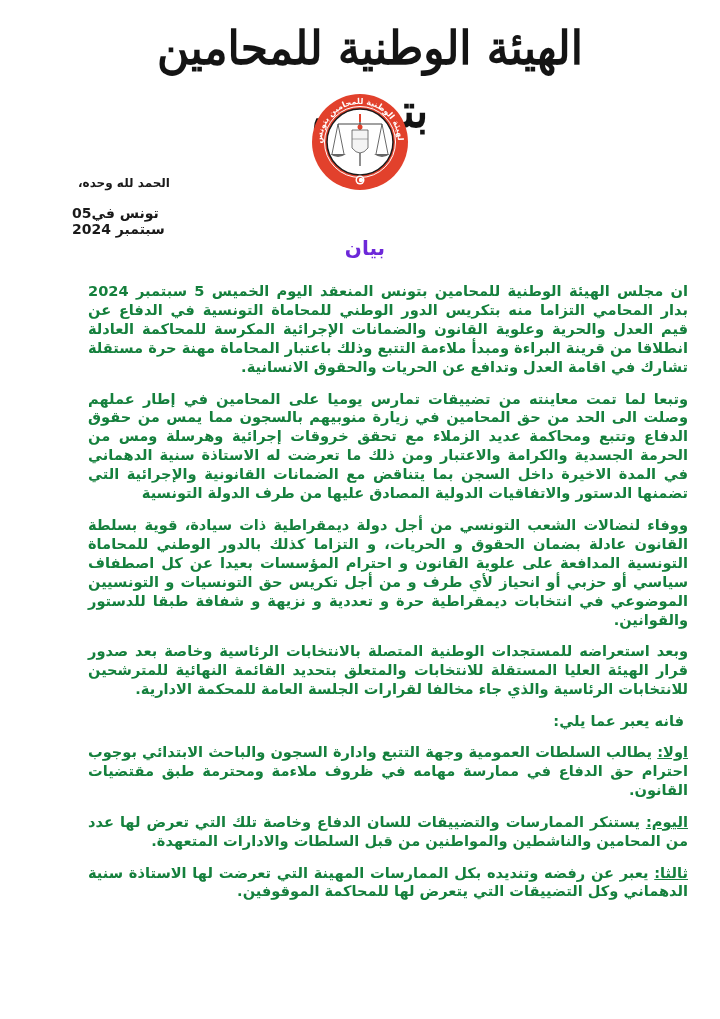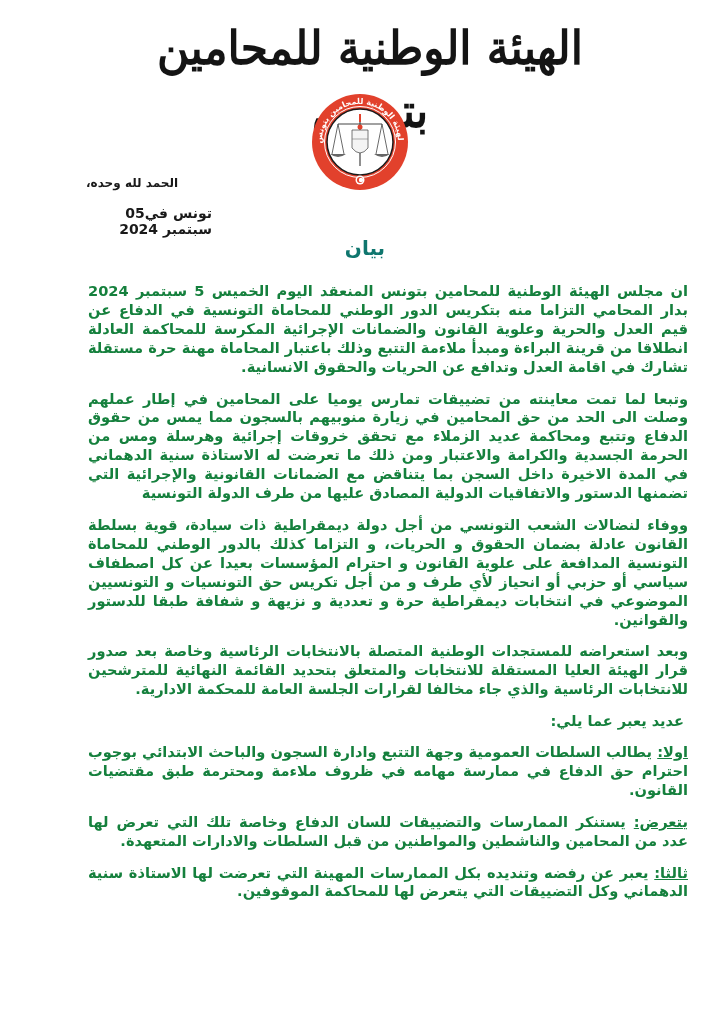--- a/index.html
+++ b/index.html
@@ -4,26 +4,26 @@
   <style>
     html, body { margin: 0; padding: 0; background: #ffffff; }
     body { width: 720px; height: 1019px; position: relative; overflow: hidden; font-family: "DejaVu Sans", sans-serif; color: #111; }
     .header-title {
       position: absolute; top: 18px; left: 140px; width: 460px; height: 60px;
       text-align: center; font-family: "DejaVu Serif", serif; font-size: 44px; line-height: 60px;
       font-weight: bold; letter-spacing: -1px; color: #141414; direction: rtl;
       transform: scaleY(1.05);
     }
     .logo { position: absolute; top: 92px; left: 310px; width: 100px; height: 100px; }
-    .meta-line { position: absolute; left: 90px; direction: rtl; text-align: right; font-weight: bold; font-size: 12px; color: #1a1a1a; }
+    .meta-line { position: absolute; left: 90px; direction: rtl; text-align: left; font-weight: bold; font-size: 12px; color: #1a1a1a; }
     .meta-praise { top: 176px; width: 100px; left: 78px; }
     .meta-date { top: 205px; width: 140px; left: 72px; font-size: 14px; }
     .doc-title {
       position: absolute; top: 236px; left: 290px; width: 150px; height: 30px; direction: rtl; text-align: center;
-      font-weight: bold; font-size: 20px; color: #0f766e;
+      font-weight: bold; font-size: 20px; color: #6d28d9;
     }
     .body {
       position: absolute; top: 282px; left: 88px; width: 600px; direction: rtl; text-align: justify;
       font-weight: bold; font-size: 14.6px; line-height: 18.9px; color: #15803d;
     }
     .body p { margin: 0 0 13px 0; text-align-last: right; }
     .body p.intro { margin: 12px 4px 12px 0; }
     .body .label { text-decoration: underline; }
   </style>
 </head>
@@ -67,17 +67,17 @@
 
 <div class="doc-title">
   <span>بيان</span>
 </div>
 
 <div class="body">
   <p>ان مجلس الهيئة الوطنية للمحامين بتونس المنعقد اليوم الخميس 5 سبتمبر 2024 بدار المحامي التزاما منه بتكريس الدور الوطني للمحاماة التونسية في الدفاع عن قيم العدل والحرية وعلوية القانون والضمانات الإجرائية المكرسة للمحاكمة العادلة انطلاقا من قرينة البراءة ومبدأ ملاءمة التتبع وذلك باعتبار المحاماة مهنة حرة مستقلة تشارك في اقامة العدل وتدافع عن الحريات والحقوق الانسانية.</p>
   <p>وتبعا لما تمت معاينته من تضييقات تمارس يوميا على المحامين في إطار عملهم وصلت الى الحد من حق المحامين في زيارة منوبيهم بالسجون مما يمس من حقوق الدفاع وتتبع ومحاكمة عديد الزملاء مع تحقق خروقات إجرائية وهرسلة ومس من الحرمة الجسدية والكرامة والاعتبار ومن ذلك ما تعرضت له الاستاذة سنية الدهماني في المدة الاخيرة داخل السجن بما يتناقض مع الضمانات القانونية والإجرائية التي تضمنها الدستور والاتفاقيات الدولية المصادق عليها من طرف الدولة التونسية</p>
   <p>ووفاء لنضالات الشعب التونسي من أجل دولة ديمقراطية ذات سيادة، قوية بسلطة القانون عادلة بضمان الحقوق و الحريات، و التزاما كذلك بالدور الوطني للمحاماة التونسية المدافعة على علوية القانون و احترام المؤسسات بعيدا عن كل اصطفاف سياسي أو حزبي أو انحياز لأي طرف و من أجل تكريس حق التونسيات و التونسيين الموضوعي في انتخابات ديمقراطية حرة و تعددية و نزيهة و شفافة طبقا للدستور والقوانين.</p>
   <p>وبعد استعراضه للمستجدات الوطنية المتصلة بالانتخابات الرئاسية وخاصة بعد صدور قرار الهيئة العليا المستقلة للانتخابات والمتعلق بتحديد القائمة النهائية للمترشحين للانتخابات الرئاسية والذي جاء مخالفا لقرارات الجلسة العامة للمحكمة الادارية.</p>
-  <p class="intro">عديد يعبر عما يلي:</p>
+  <p class="intro">فانه يعبر عما يلي:</p>
   <p><span class="label">اولا:</span><span> يطالب السلطات العمومية وجهة التتبع وادارة السجون والباحث الابتدائي بوجوب احترام حق الدفاع في ممارسة مهامه في ظروف ملاءمة ومحترمة طبق مقتضيات القانون.</span></p>
-  <p><span class="label">يتعرض:</span><span> يستنكر الممارسات والتضييقات للسان الدفاع وخاصة تلك التي تعرض لها عدد من المحامين والناشطين والمواطنين من قبل السلطات والادارات المتعهدة.</span></p>
+  <p><span class="label">اليوم:</span><span> يستنكر الممارسات والتضييقات للسان الدفاع وخاصة تلك التي تعرض لها عدد من المحامين والناشطين والمواطنين من قبل السلطات والادارات المتعهدة.</span></p>
   <p><span class="label">ثالثا:</span><span> يعبر عن رفضه وتنديده بكل الممارسات المهينة التي تعرضت لها الاستاذة سنية الدهماني وكل التضييقات التي يتعرض لها للمحاكمة الموقوفين.</span></p>
 </div>
 
 </body></html>

